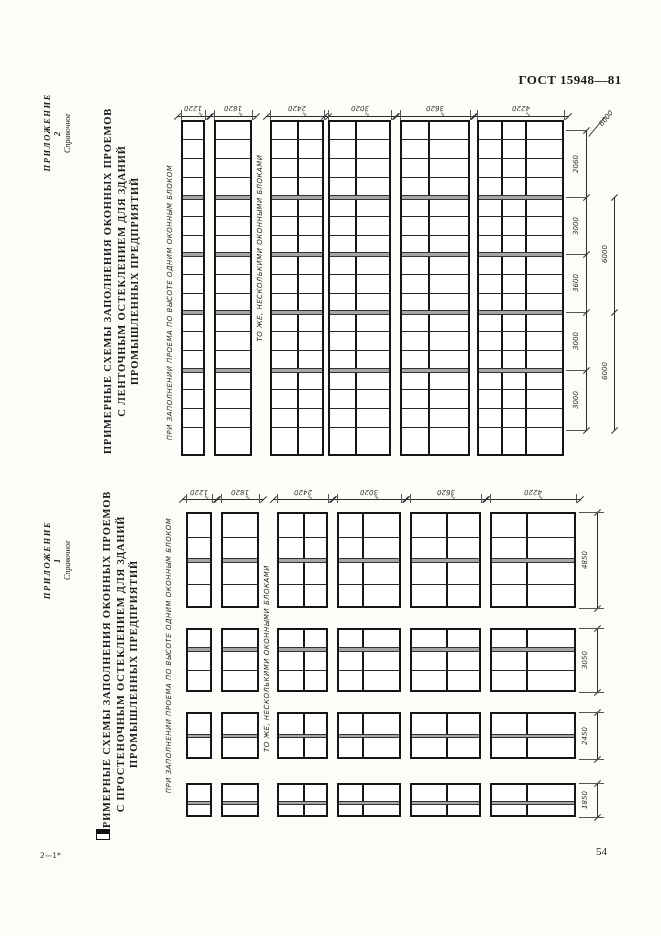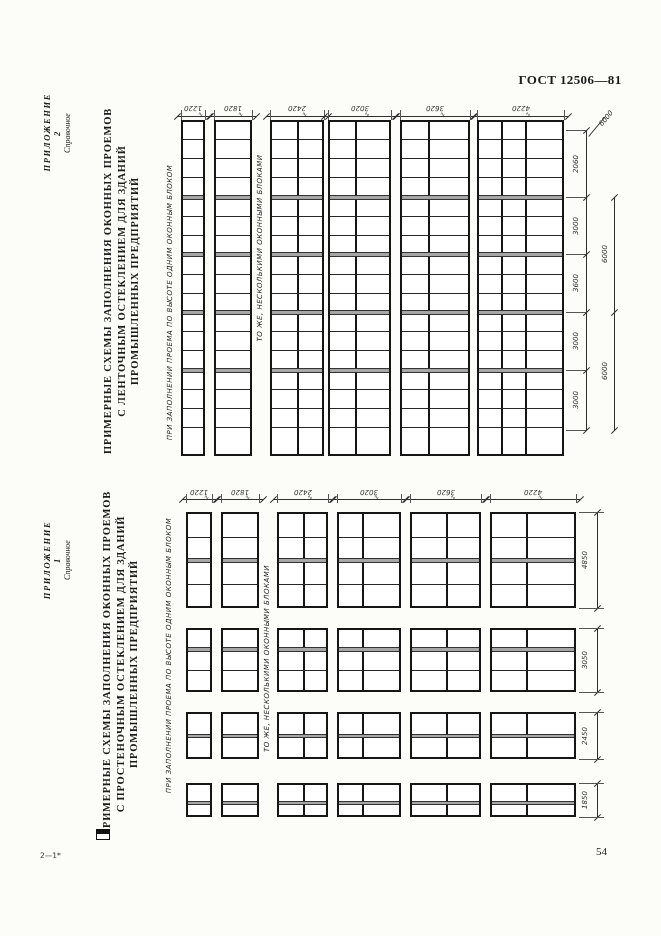--- a/index.html
+++ b/index.html
@@ -27,21 +27,21 @@
     position:absolute; left:96px; top:829px; width:12px; height:9px;
     border:1px solid #111; background:linear-gradient(#111 45%, #fff 45%);
   }
   #drawing{ position:absolute; left:0; top:0; width:661px; height:936px; }
 </style>
 </head>
 <body>
 
 <div class="page">
 
-  <div class="hdr">ГОСТ 12506—81</div>
+  <div class="hdr">ГОСТ 15948—81</div>
 
   <div class="vtext applabel" style="left:16px; top:120px; width:77px; height:26px;">
     <div class="l1">ПРИЛОЖЕНИЕ 2</div>
     <div class="l2">Справочное</div>
   </div>
 
   <div class="vtext btitle" style="left:-66px; top:259px; width:378px; height:44px;">
     <div>ПРИМЕРНЫЕ СХЕМЫ ЗАПОЛНЕНИЯ ОКОННЫХ ПРОЕМОВ</div>
     <div>С ЛЕНТОЧНЫМ ОСТЕКЛЕНИЕМ ДЛЯ ЗДАНИЙ</div>
     <div>ПРОМЫШЛЕННЫХ ПРЕДПРИЯТИЙ</div>

